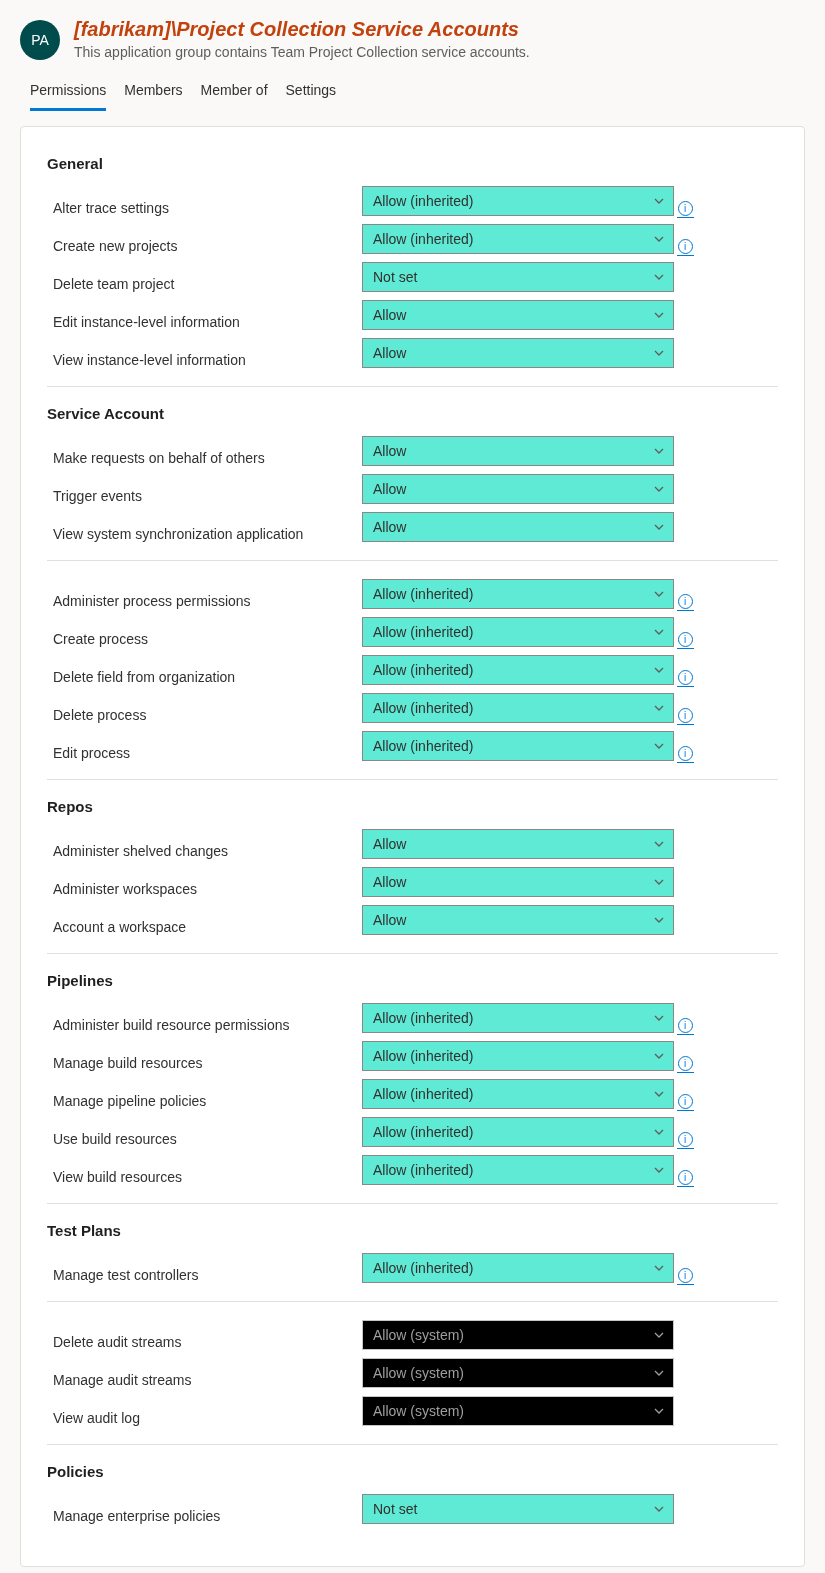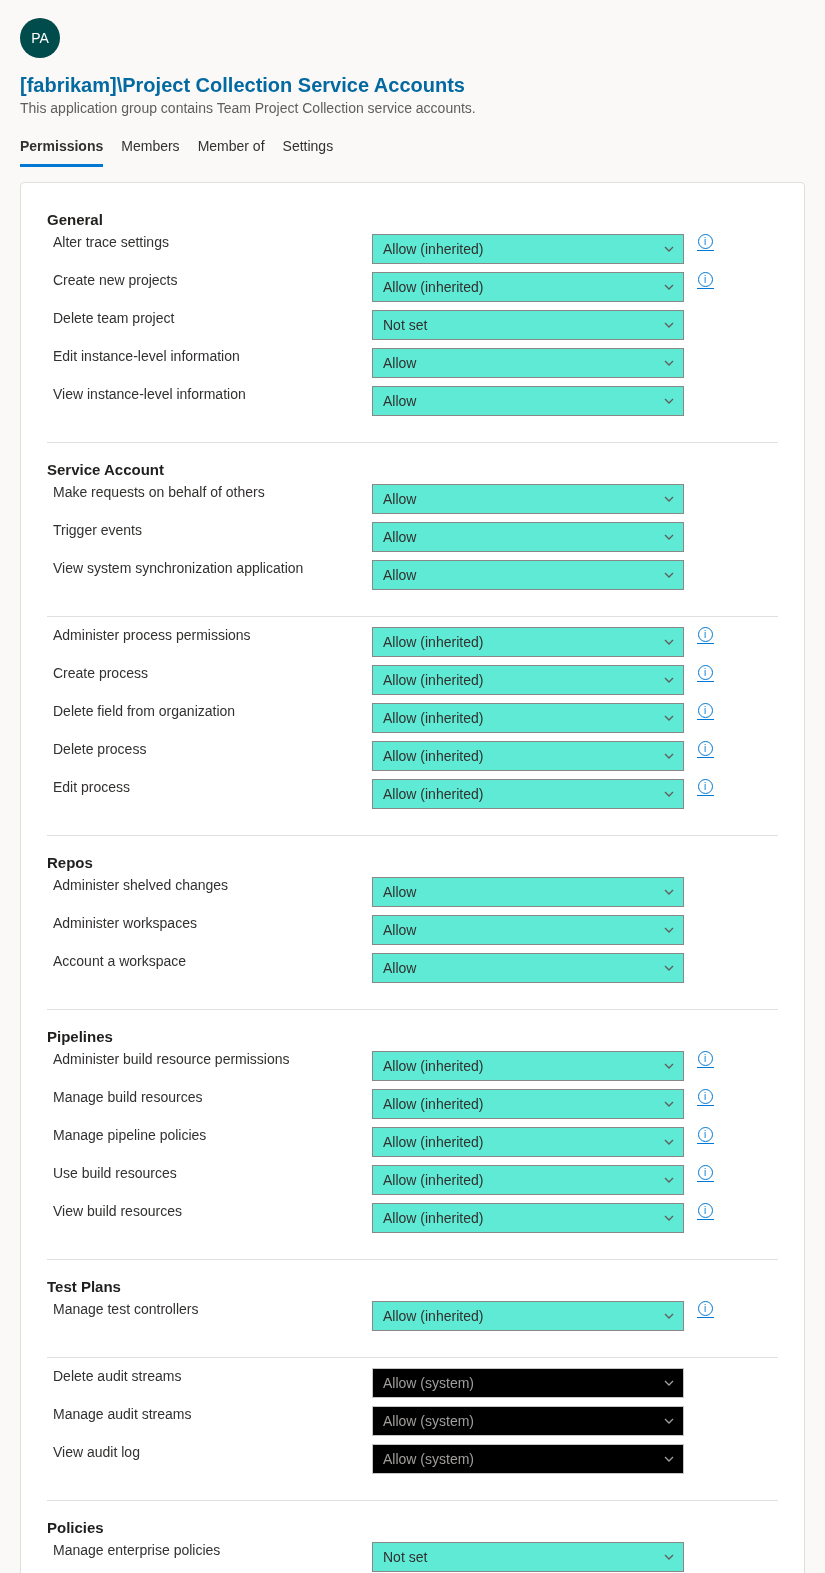--- a/index.html
+++ b/index.html
@@ -8,44 +8,44 @@
     font-size: 14px;
     color: #323130;
     background: #faf9f8;
     width: 825px;
   }
   .page {
     padding: 0;
   }
   .header {
     display: flex;
-    align-items: flex-start;
+    align-items: flex-end;
     padding: 16px 20px 8px 20px;
     gap: 14px;
-    flex-direction: column;
   }
   .avatar {
     width: 40px;
     height: 40px;
     border-radius: 50%;
     background: #004b4b;
     color: #fff;
     display: flex;
     align-items: center;
     justify-content: center;
     font-size: 14px;
     font-weight: 400;
     flex-shrink: 0;
     margin-top: 2px;
   }
   .header-text h1 {
     font-size: 20px;
     font-weight: 600;
-    color: #0369a1;
+    color: #c2410c;
     line-height: 1.3;
+    font-style: italic;
   }
   .header-text p {
     font-size: 14px;
     color: #605e5c;
     margin-top: 2px;
   }
   .tabs {
     display: flex;
     gap: 18px;
     padding: 8px 20px 0 20px;
@@ -53,44 +53,44 @@
   }
   .tab {
     padding: 6px 0 10px 0;
     font-size: 14px;
     color: #323130;
     cursor: pointer;
     border-bottom: 3px solid transparent;
     position: relative;
   }
   .tab.active {
-    font-weight: 700;
+    font-weight: 400;
     border-bottom-color: #0078d4;
+    margin-left: 10px;
   }
   .panel {
     margin: 14px 20px 20px 20px;
     background: #fff;
     border: 1px solid #e1dfdd;
     border-radius: 4px;
     padding: 20px 26px 24px 26px;
   }
   .section {
     margin-bottom: 18px;
   }
   .section-title {
     font-size: 15px;
     font-weight: 600;
     color: #201f1e;
     padding: 8px 0 6px 0;
   }
   .perm-row {
     display: flex;
-    align-items: flex-start;
+    align-items: flex-end;
     min-height: 38px;
-    gap: 10px;
   }
   .perm-label {
     flex: 0 0 315px;
     padding-left: 6px;
     font-size: 14px;
     color: #323130;
   }
   .perm-select {
     flex: 0 0 312px;
     position: relative;

